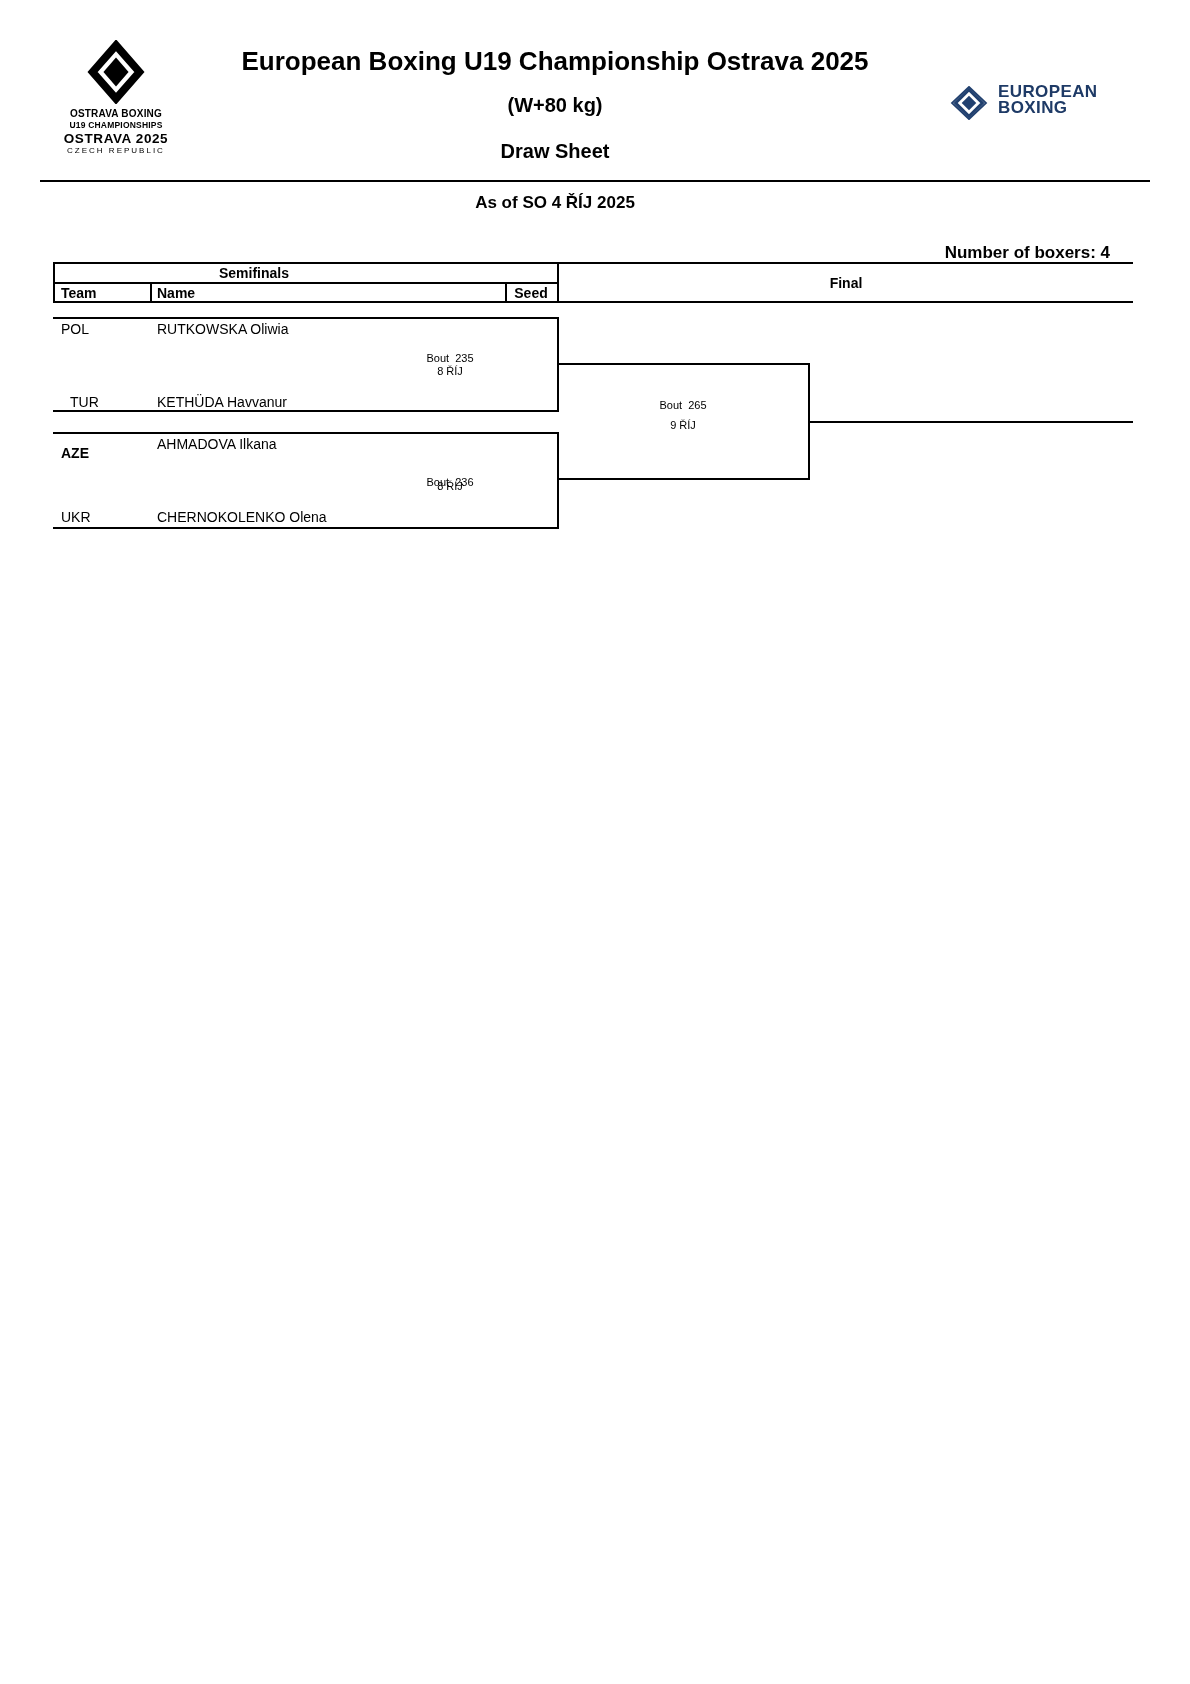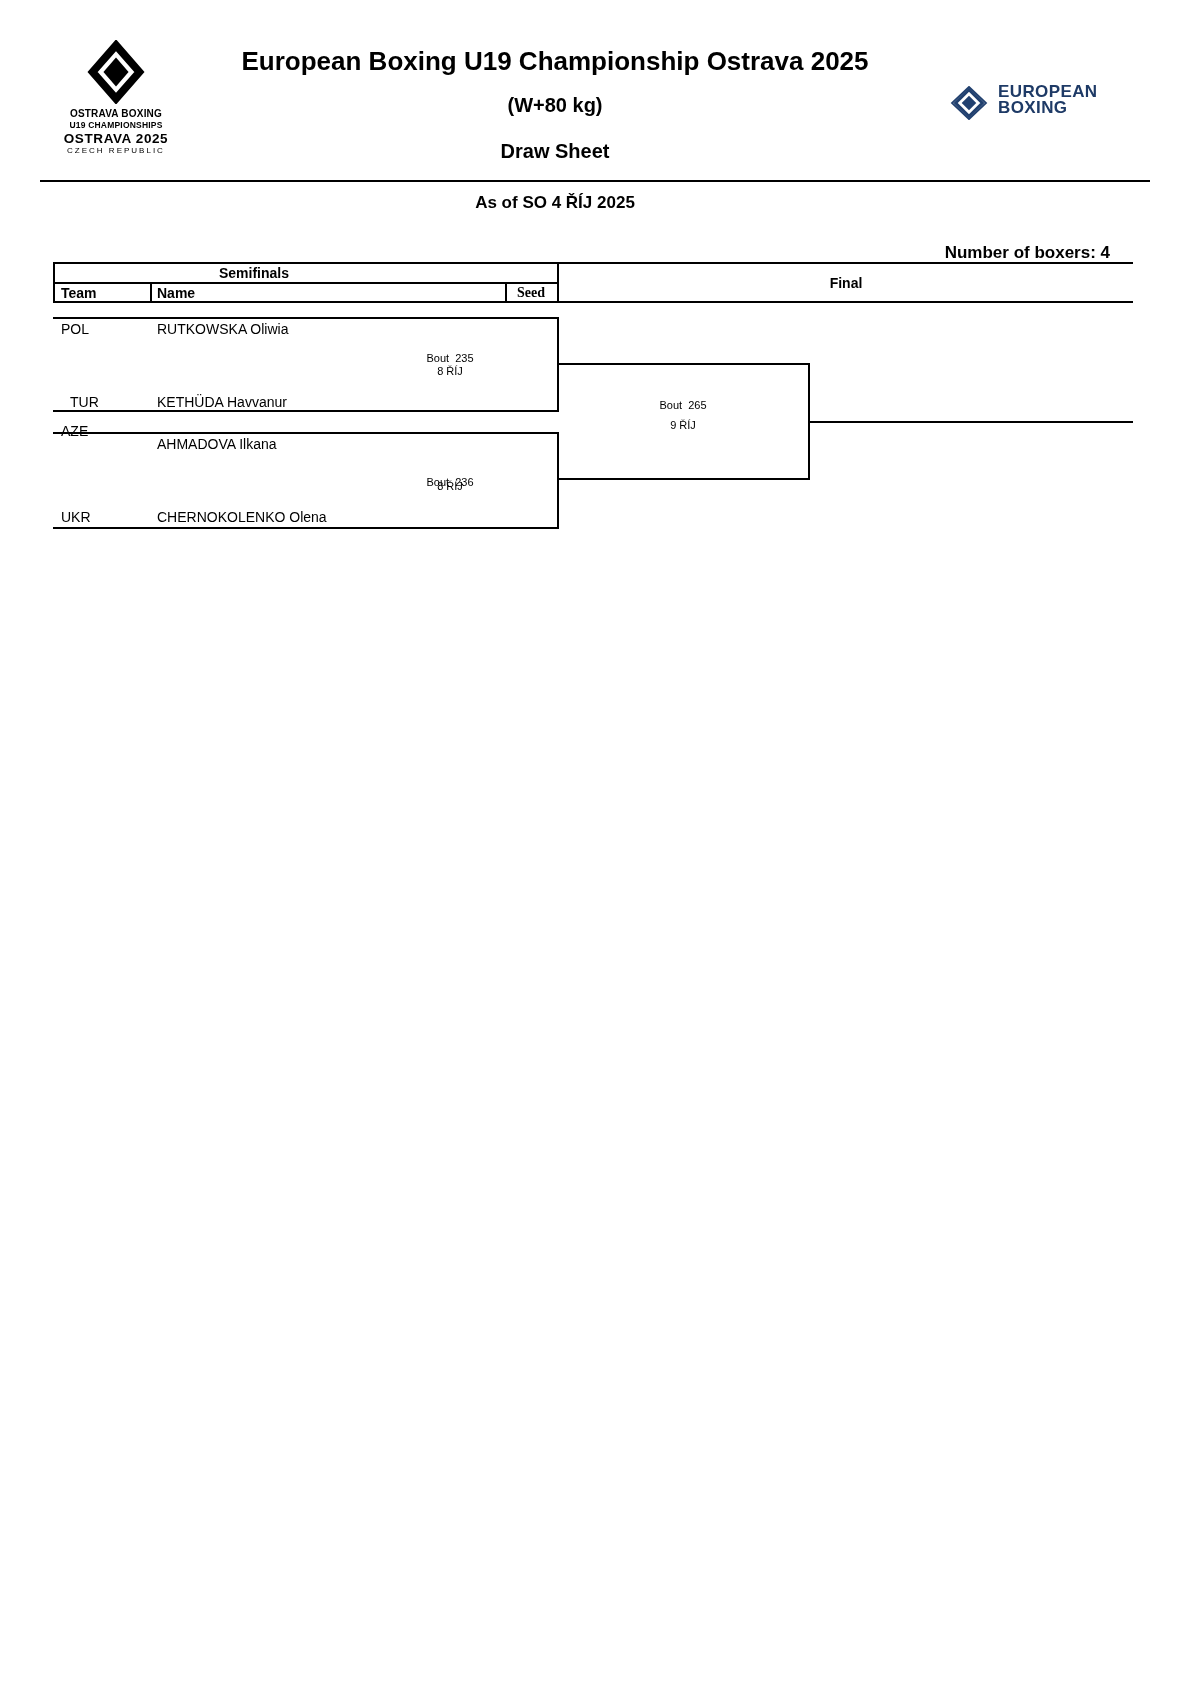--- a/index.html
+++ b/index.html
@@ -80,42 +80,42 @@
   <div class="hline" style="left: 53px; top: 282px; width: 506px;"></div>
   <div class="hline" style="left: 53px; top: 301px; width: 506px;"></div>
   <div class="vline" style="left: 53px; top: 262px; height: 41px;"></div>
   <div class="vline" style="left: 557px; top: 262px; height: 41px;"></div>
   <div class="vline" style="left: 150px; top: 282px; height: 21px;"></div>
   <div class="vline" style="left: 505px; top: 282px; height: 21px;"></div>
 
   <div class="abs cell-label" style="left: 55px; top: 265px; width: 398px; text-align: center;">Semifinals</div>
   <div class="abs cell-label" style="left: 61px; top: 285px;">Team</div>
   <div class="abs cell-label" style="left: 157px; top: 285px;">Name</div>
-  <div class="abs cell-label" style="left: 505px; top: 285px; width: 52px; text-align: center; font-family: Liberation Serif, serif;">Seed</div>
+  <div class="abs cell-label" style="left: 505px; top: 285px; width: 52px; text-align: center;">Seed</div>
 
   <div class="hline" style="left: 557px; top: 262px; width: 576px;"></div>
   <div class="hline" style="left: 557px; top: 301px; width: 576px;"></div>
   <div class="abs cell-label" style="left: 559px; top: 275px; width: 574px; text-align: center;">Final</div>
 
   <div class="hline" style="left: 53px; top: 317px; width: 506px;"></div>
   <div class="abs entry-text" style="left: 61px; top: 322px;">POL</div>
   <div class="abs entry-text" style="left: 157px; top: 322px;">RUTKOWSKA Oliwia</div>
 
   <div class="bout" style="left: 385px; top: 352px;">Bout  235</div>
   <div class="bout" style="left: 385px; top: 365px;">8 ŘÍJ</div>
 
   <div class="abs entry-text" style="left: 61px; top: 395px; margin-left: 9px;">TUR</div>
   <div class="abs entry-text" style="left: 157px; top: 395px;">KETHÜDA Havvanur</div>
   <div class="hline" style="left: 53px; top: 410px; width: 506px;"></div>
 
   <div class="vline" style="left: 557px; top: 317px; height: 95px;"></div>
   <div class="hline" style="left: 557px; top: 363px; width: 253px;"></div>
 
   <div class="hline" style="left: 53px; top: 432px; width: 506px;"></div>
-  <div class="abs entry-text" style="left: 61px; top: 424px;">AZE</div>
+  <div class="abs entry-text" style="left: 61px; top: 446px; font-weight: bold;">AZE</div>
   <div class="abs entry-text" style="left: 157px; top: 437px;">AHMADOVA Ilkana</div>
 
   <div class="bout" style="left: 385px; top: 467px; margin-top: 9px;">Bout  236</div>
   <div class="bout" style="left: 385px; top: 480px;">8 ŘÍJ</div>
 
   <div class="abs entry-text" style="left: 61px; top: 510px;">UKR</div>
   <div class="abs entry-text" style="left: 157px; top: 510px;">CHERNOKOLENKO Olena</div>
   <div class="hline" style="left: 53px; top: 527px; width: 506px;"></div>
 
   <div class="vline" style="left: 557px; top: 432px; height: 97px;"></div>

